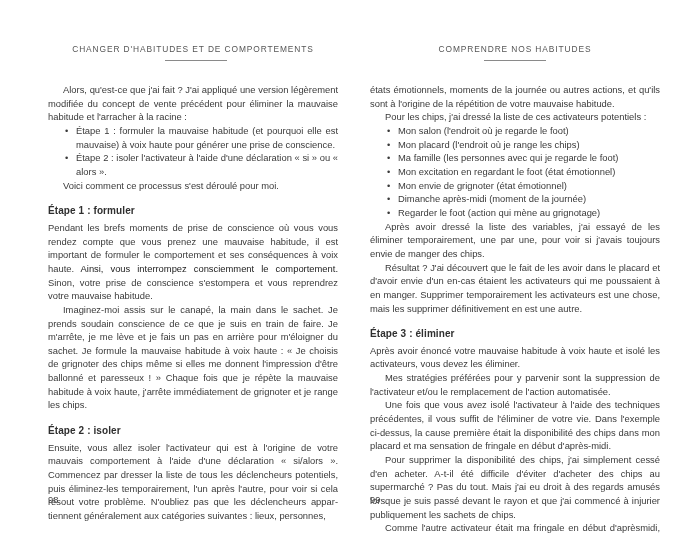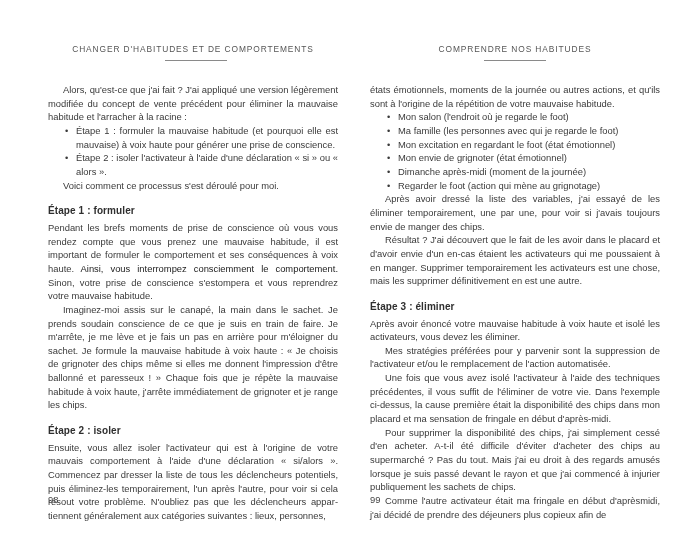--- a/index.html
+++ b/index.html
@@ -48,22 +48,24 @@
     <p class="noind">Ensuite, vous allez isoler l'activateur qui est à l'origine de votre mauvais comportement à l'aide d'une déclaration « si/alors ». Commencez par dresser la liste de tous les déclencheurs potentiels, puis éliminez-les temporairement, l'un après l'autre, pour voir si cela résout votre problème. N'oubliez pas que les déclencheurs appar­tiennent généralement aux catégories suivantes : lieux, personnes,</p>
   </div>
   <div class="folio">98</div>
 </div>
 
 <div class="page right">
   <div class="running-head">COMPRENDRE NOS HABITUDES</div>
   <div class="rule"></div>
   <div class="body">
     <p class="noind">états émotionnels, moments de la journée ou autres actions, et qu'ils sont à l'origine de la répétition de votre mauvaise habitude.</p>
+    <p class="ind">Pour les chips, j'ai dressé la liste de ces activateurs potentiels :</p>
     <ul class="bul">
       <li>Mon salon (l'endroit où je regarde le foot)</li>
+      <li>Mon placard (l'endroit où je range les chips)</li>
       <li>Ma famille (les personnes avec qui je regarde le foot)</li>
       <li>Mon excitation en regardant le foot (état émotionnel)</li>
       <li>Mon envie de grignoter (état émotionnel)</li>
       <li>Dimanche après-midi (moment de la journée)</li>
       <li>Regarder le foot (action qui mène au grignotage)</li>
     </ul>
     <p class="ind">Après avoir dressé la liste des variables, j'ai essayé de les éliminer temporairement, une par une, pour voir si j'avais toujours envie de manger des chips.</p>
     <p class="ind">Résultat ? J'ai découvert que le fait de les avoir dans le placard et d'avoir envie d'un en-cas étaient les activateurs qui me pous­saient à en manger. Supprimer temporairement les activateurs est une chose, mais les supprimer définitivement en est une autre.</p>
 
     <h3 class="step">Étape 3 : éliminer</h3>

